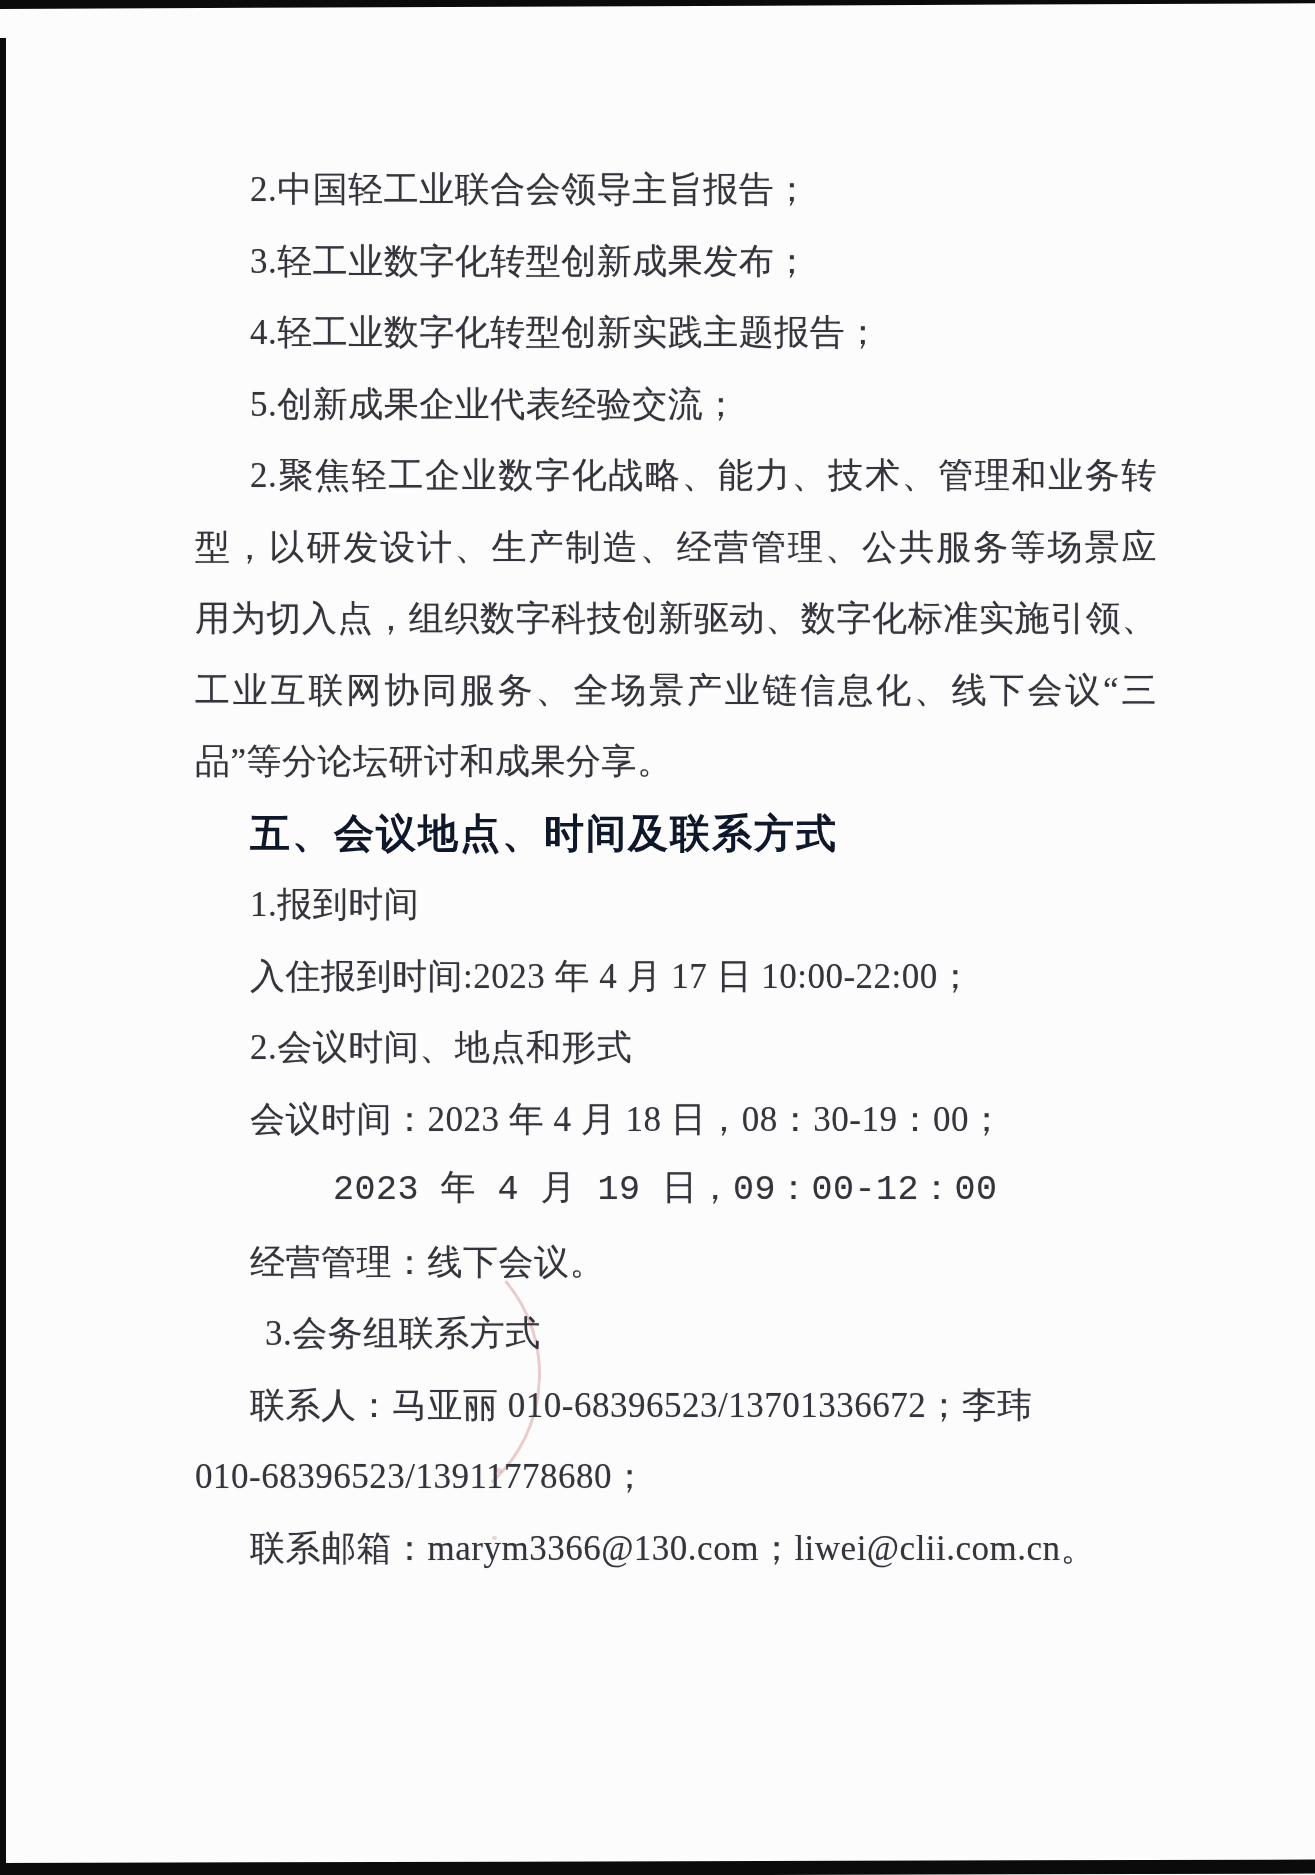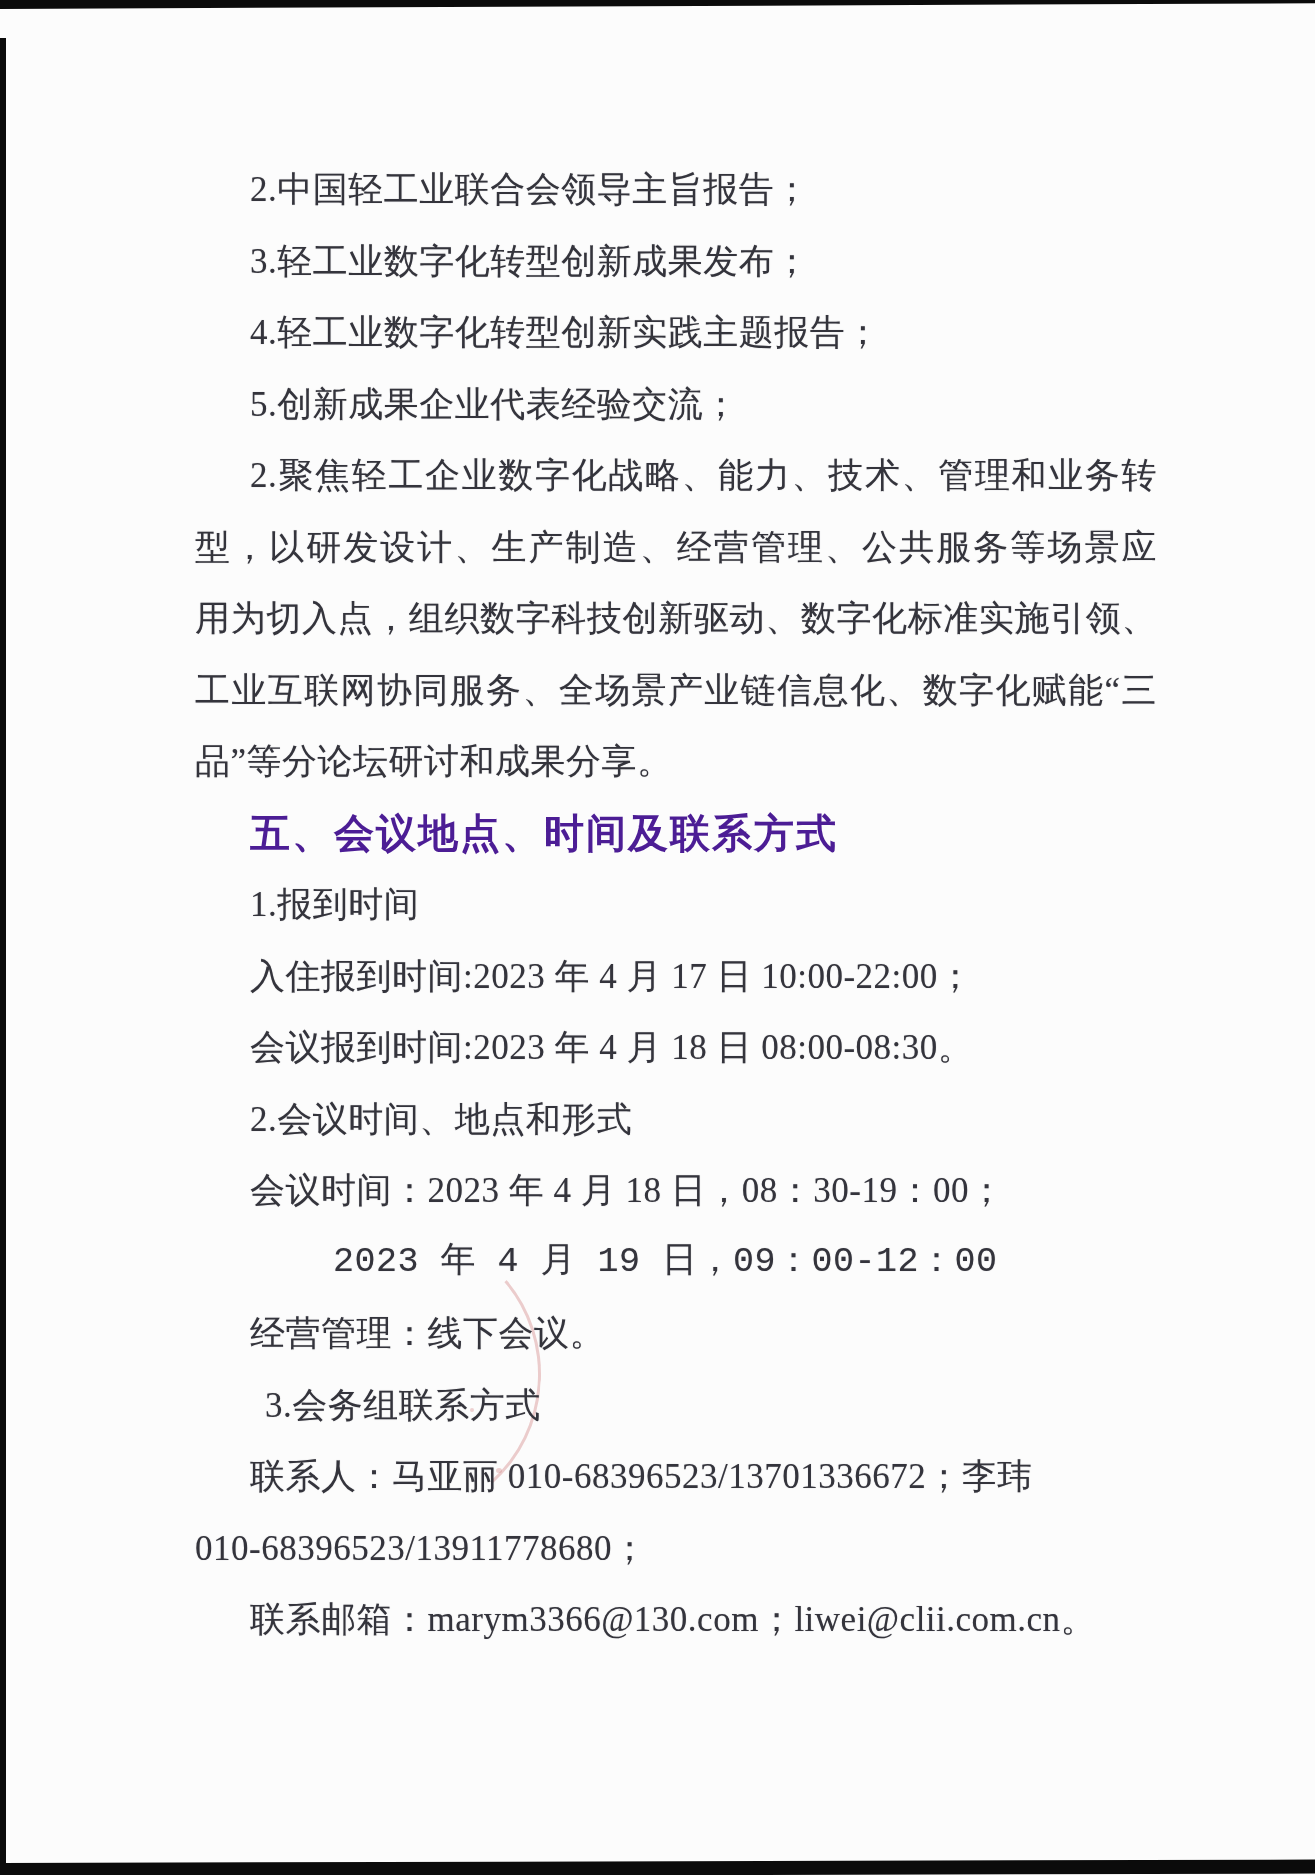--- a/index.html
+++ b/index.html
@@ -72,21 +72,21 @@
   .flush   { padding-left: 0; }
   .fill {
     text-align: justify;
     text-align-last: justify;
   }
   .heading {
     font-family: "Liberation Sans", "DejaVu Sans", sans-serif;
     font-weight: 700;
     font-size: 40px;
     letter-spacing: 2px;
-    color: #4c1d95;
+    color: #0f172a;
     text-shadow: none;
   }
 </style>
 </head>
 <body>
 
 <div class="edge edge-top"></div>
 <div class="edge edge-left"></div>
 <div class="edge edge-bottom"></div>
 <div class="stamp-arc"></div>
@@ -95,26 +95,25 @@
 <div class="speck speck3"></div>
 
 <div class="doc" id="doc">
     <div class="line indent">2.中国轻工业联合会领导主旨报告；</div>
     <div class="line indent">3.轻工业数字化转型创新成果发布；</div>
     <div class="line indent">4.轻工业数字化转型创新实践主题报告；</div>
     <div class="line indent">5.创新成果企业代表经验交流；</div>
     <div class="line indent fill">2.聚焦轻工企业数字化战略、能力、技术、管理和业务转</div>
     <div class="line flush fill">型，以研发设计、生产制造、经营管理、公共服务等场景应</div>
     <div class="line flush fill">用为切入点，组织数字科技创新驱动、数字化标准实施引领、</div>
-    <div class="line flush fill">工业互联网协同服务、全场景产业链信息化、数字化赋能“三</div>
+    <div class="line flush fill">工业互联网协同服务、全场景产业链信息化、线下会议“三</div>
     <div class="line flush">品”等分论坛研讨和成果分享。</div>
     <div class="line indent heading">五、会议地点、时间及联系方式</div>
     <div class="line indent">1.报到时间</div>
     <div class="line indent">入住报到时间:2023 年 4 月 17 日 10:00-22:00；</div>
-    <div class="line indent">会议报到时间:2023 年 4 月 18 日 08:00-08:30。</div>
     <div class="line indent">2.会议时间、地点和形式</div>
     <div class="line indent">会议时间：2023 年 4 月 18 日，08：30-19：00；</div>
     <div class="line indent2">2023 年 4 月 19 日，09：00-12：00</div>
     <div class="line indent">经营管理：线下会议。</div>
     <div class="line indent3">3.会务组联系方式</div>
     <div class="line indent">联系人：马亚丽 010-68396523/13701336672；李玮</div>
     <div class="line flush">010-68396523/13911778680；</div>
     <div class="line indent">联系邮箱：marym3366@130.com；liwei@clii.com.cn。</div>
   </div>
 

